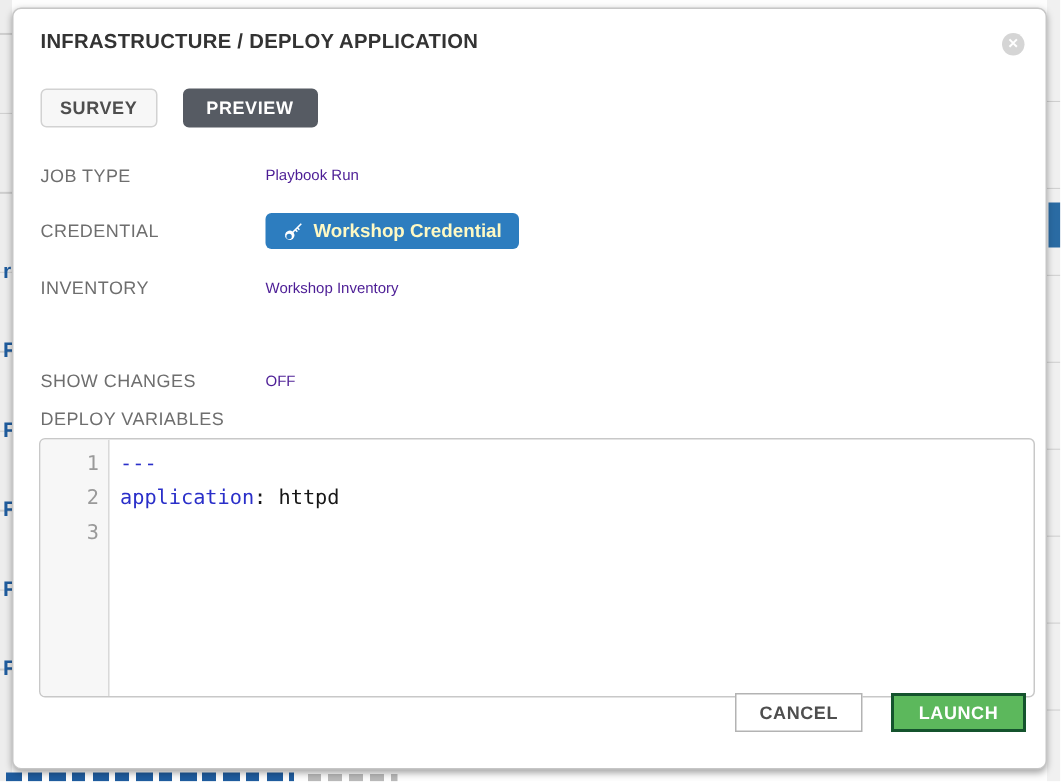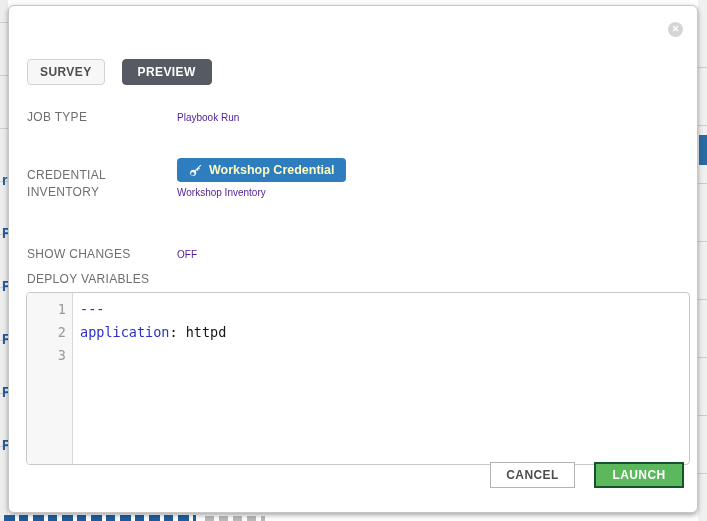--- a/index.html
+++ b/index.html
@@ -108,33 +108,34 @@
       <div class="bg-letter" style="top: 438px;">F</div>
     </div>
   <div class="bg-right">
     <div class="bg-blue-box"></div>
   </div>
   <div class="bg-bottom-sliver"></div>
   <div class="bg-bottom-sliver2"></div>
 
   <div class="modal">
 
+    <h1 class="modal-title">INFRASTRUCTURE / DEPLOY APPLICATION</h1>
     <button class="close-btn">✕</button>
 
     <div class="tabs">
       <button class="tab">SURVEY</button>
       <button class="tab active">PREVIEW</button>
     </div>
 
     <div class="field-row" style="top:104px;">
       <div class="row-label">JOB TYPE</div>
       <div class="row-value">Playbook Run</div>
     </div>
 
-    <div class="field-row" style="top:152px;align-items:flex-end;">
+    <div class="field-row" style="top:136px;">
       <div class="row-label">CREDENTIAL</div>
       <span class="badge">
         <span style="display:inline-flex;">
           <svg width="13" height="13" viewBox="0 0 24 24" fill="#fff" aria-hidden="true">
             <path fill-rule="evenodd" d="M22.6 2.8 21.2 1.4 11 11.6a5.8 5.8 0 1 0 1.4 1.4l2.1-2.1 1.8 1.8 1.4-1.4-1.8-1.8 1.1-1.1 1.8 1.8 1.4-1.4-1.8-1.8 3.2-3.2zM6.9 21.2a3.3 3.3 0 1 1 0-6.6 3.3 3.3 0 0 1 0 6.6z"></path>
           </svg>
         </span>
         <span>Workshop Credential</span>
       </span>
     </div>

